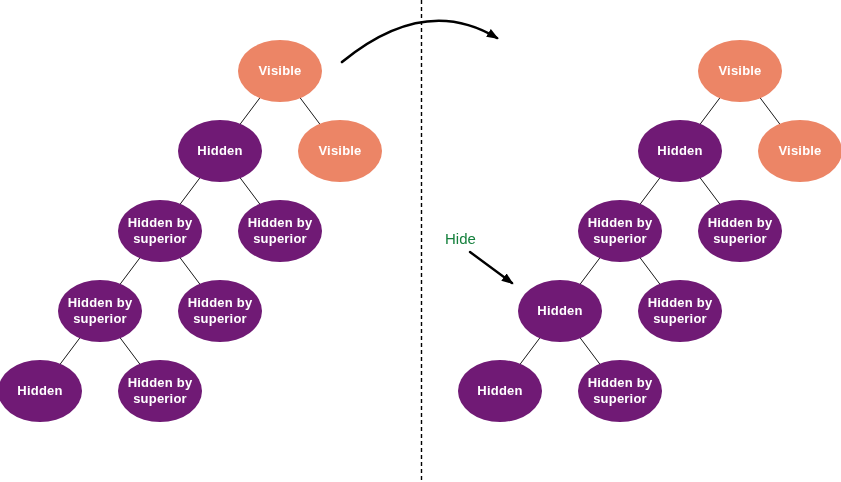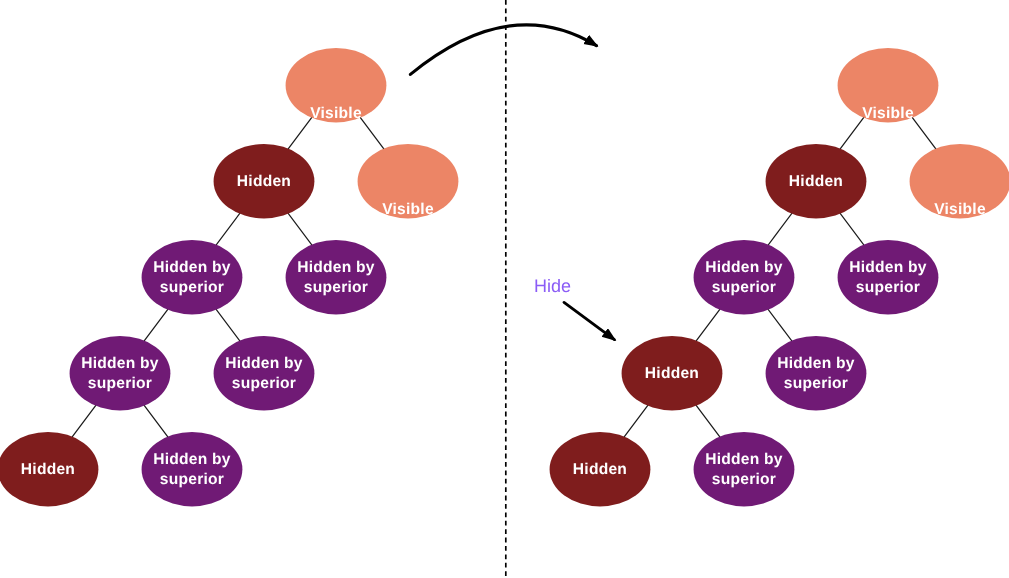--- a/index.html
+++ b/index.html
@@ -15,26 +15,26 @@
     position:absolute;
     width:84px;height:62px;
     border-radius:50%;
     display:flex;align-items:center;justify-content:center;
     text-align:center;
     color:#ffffff;
     font-size:13px;font-weight:600;line-height:16px;
     letter-spacing:.2px;
   }
   .node span{display:block;width:72px;}
-  .node.visible-state{background:#EC8566;align-items:flex-end;}
-  .node.hidden-state{background:#7f1d1d;}
+  .node.visible-state{background:#EC8566;}
+  .node.hidden-state{background:#701a75;}
   .node.hbs-state{background:#701a75;}
   .hide-label{
     position:absolute;left:445px;top:230px;
-    font-size:15px;color:#8b5cf6;font-weight:400;
+    font-size:15px;color:#15803d;font-weight:400;
   }
 </style>
 </head>
 <body>
 
 <div class="canvas">
 
   <svg class="links" viewBox="0 0 841 482">
     <defs>
       <marker id="arrowhead" markerUnits="userSpaceOnUse" markerWidth="13" markerHeight="10" refX="10" refY="4.5" orient="auto">

